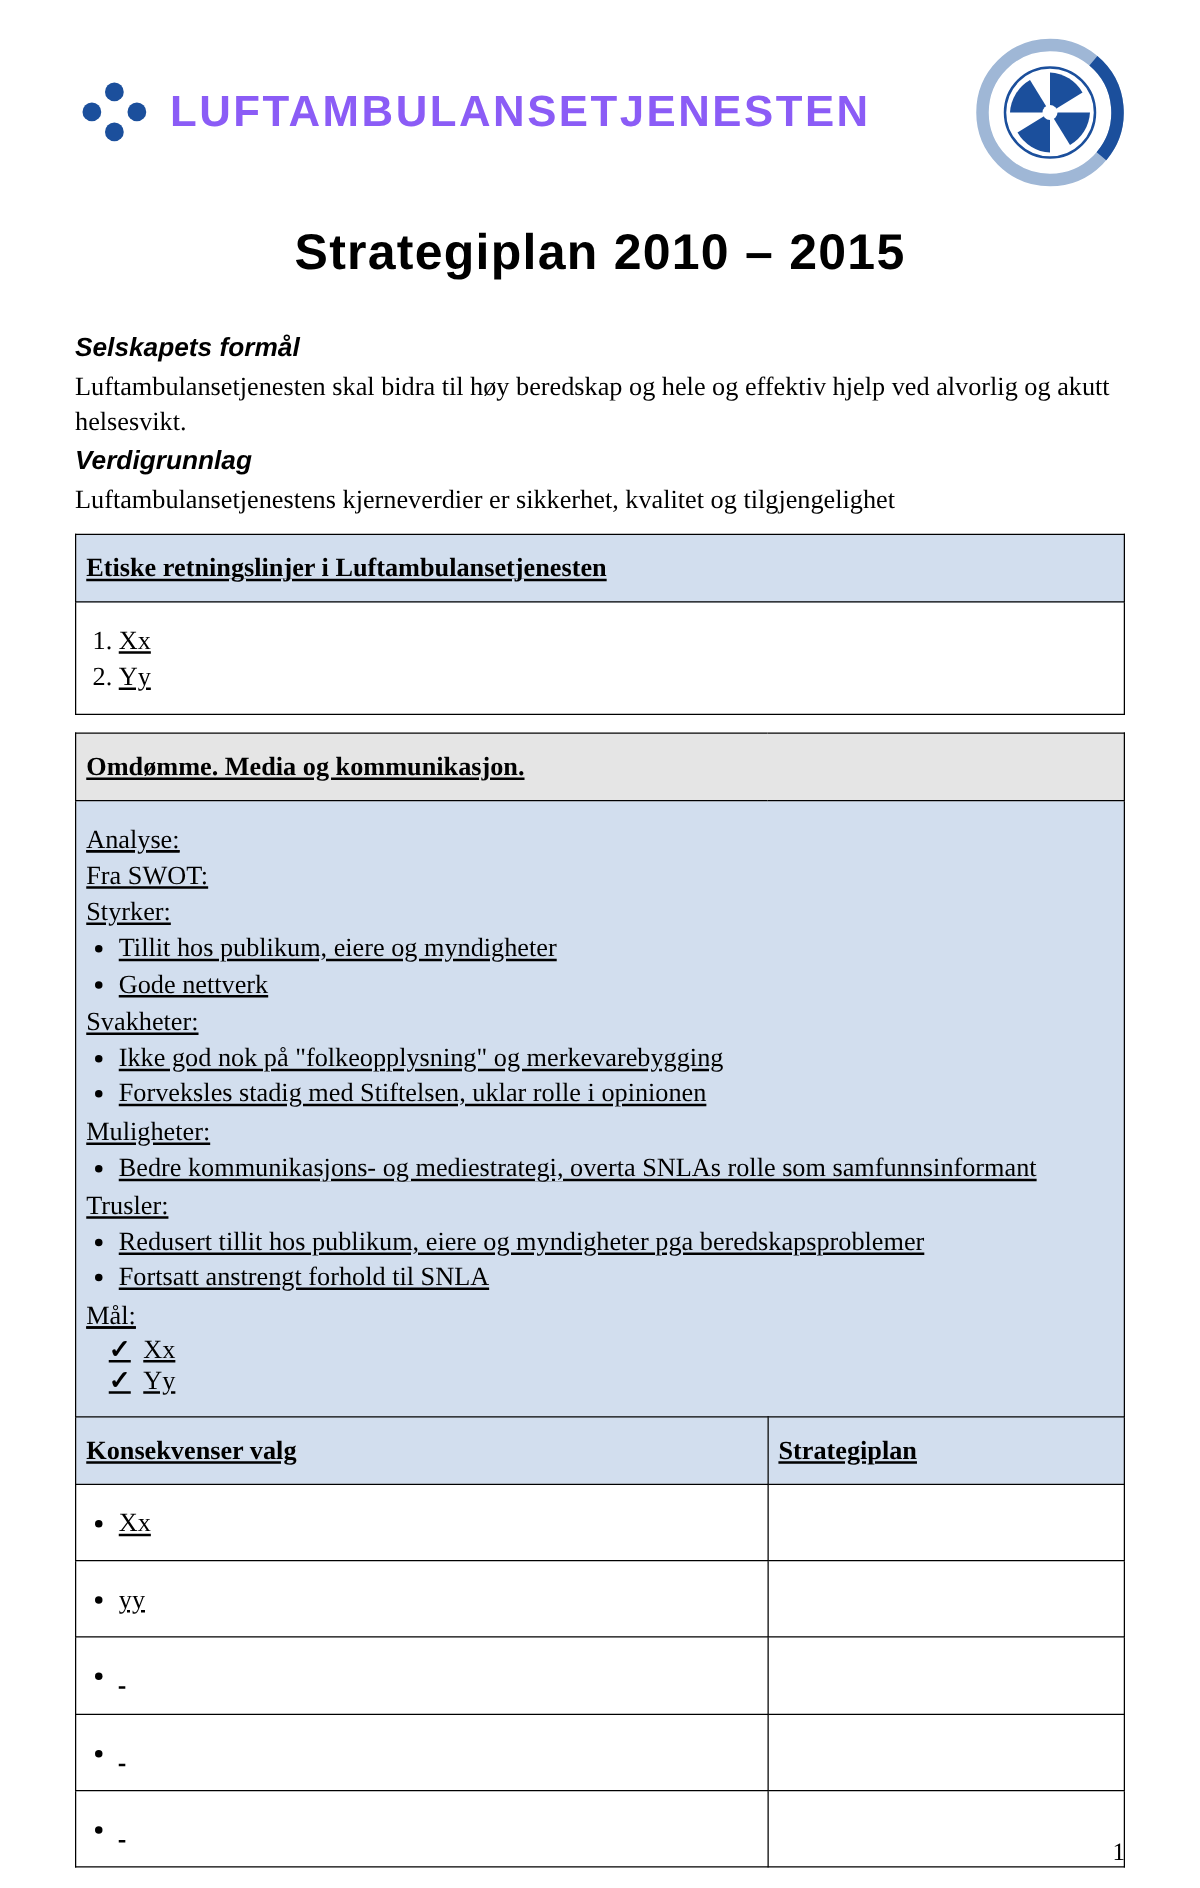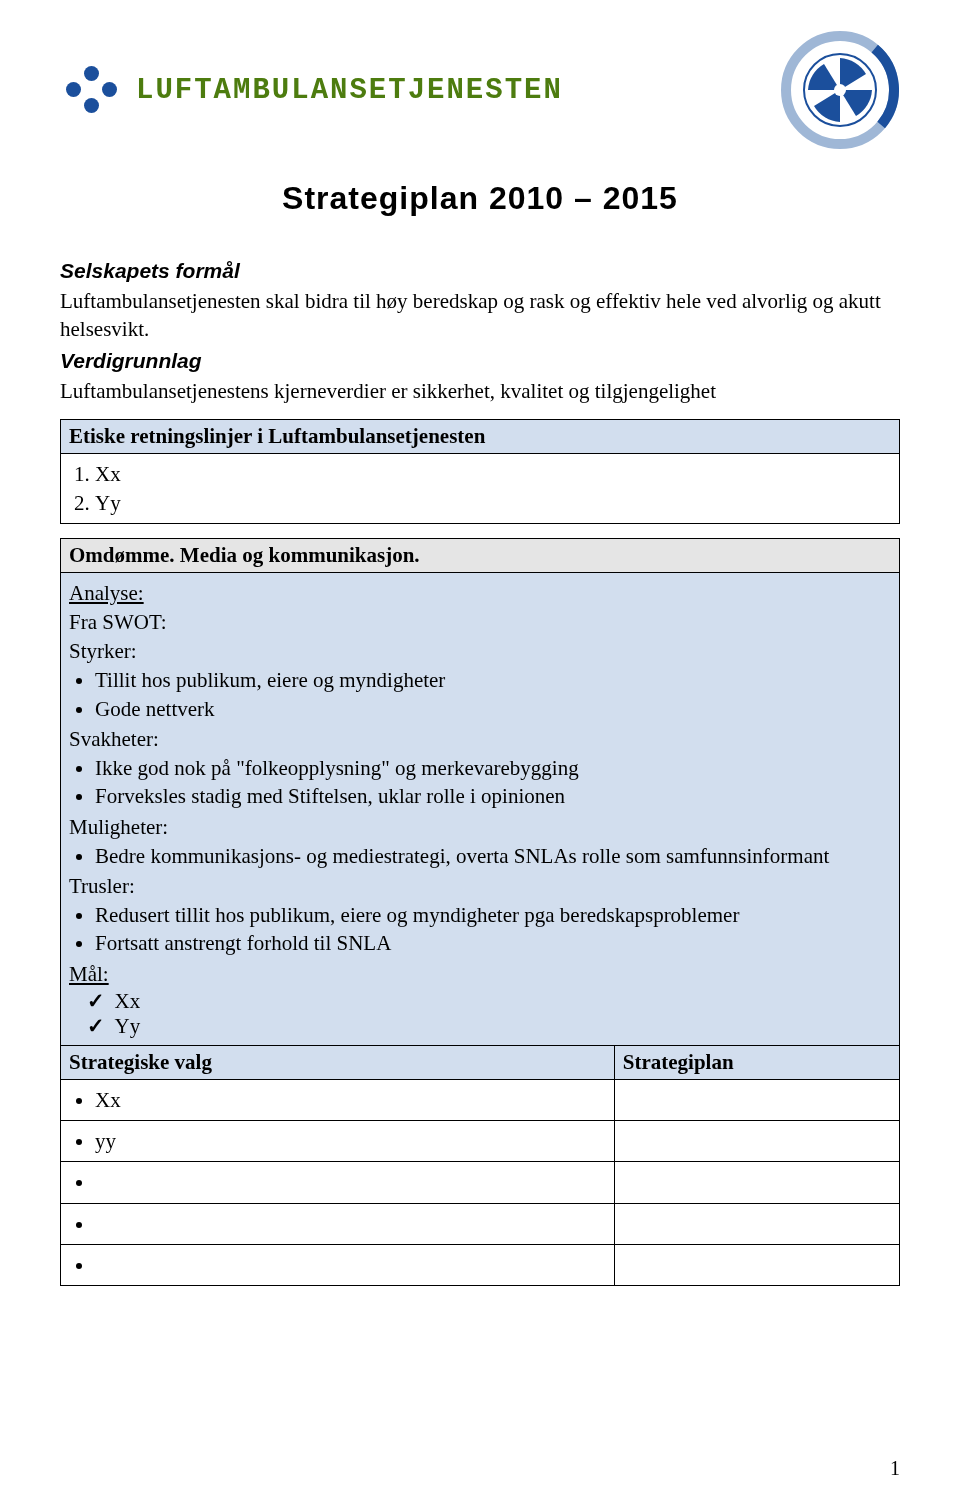--- a/index.html
+++ b/index.html
@@ -35,35 +35,35 @@
     flex-shrink: 0;
   }
   .logo-dots .dot {
     width: 15px;
     height: 15px;
     background: #1b4f9c;
     border-radius: 50%;
     position: absolute;
   }
   .brand-name {
-    font-family: Liberation Mono, monospace;
-    font-weight: bold;
-    font-size: 29px;
+    font-family: Liberation Sans, sans-serif;
+    font-weight: bold;
+    font-size: 35px;
     letter-spacing: 2px;
-    color: #4d7c0f;
+    color: #8b5cf6;
   }
   .emblem {
     width: 120px;
     height: 120px;
     flex-shrink: 0;
   }
   h1.title {
     font-family: Arial, Helvetica, sans-serif;
     text-align: center;
-    font-size: 32px;
+    font-size: 40px;
     letter-spacing: 1px;
     font-weight: bold;
     margin: 20px 0 40px 0;
   }
   .intro p {
     margin: 0 0 4px 0;
     font-size: 21px;
     line-height: 1.3;
   }
   .intro .em {
@@ -72,23 +72,24 @@
     font-family: Arial, Helvetica, sans-serif;
   }
   table.box {
     width: 100%;
     border-collapse: collapse;
     margin-top: 14px;
     font-size: 21px;
   }
   table.box td, table.box th {
     border: 1px solid #000;
-    padding: 4px 8px;
+    padding: 14px 8px;
     text-align: left;
     vertical-align: top;
+    text-decoration: underline;
   }
   table.box th {
     font-weight: bold;
   }
   .hdr-lightblue { background: #d2deee; }
   .hdr-yellow { background: #e5e5e5; }
   .bg-lightblue { background: #d2deee; margin-left: 39px; }
   ol.inner, ul.inner {
     margin: 2px 0 2px 26px;
     padding: 0;
@@ -132,21 +133,21 @@
         <path d="M60 60 L28 60 A32 32 0 0 1 44 34 Z"></path>
       </g>
       <circle cx="60" cy="60" r="6" fill="#fff"></circle>
     </svg>
   </div>
 
   <h1 class="title">Strategiplan 2010 – 2015</h1>
 
   <div class="intro">
     <p class="em">Selskapets formål</p>
-    <p>Luftambulansetjenesten skal bidra til høy beredskap og rask og effektiv hele ved alvorlig og akutt helsesvikt.</p>
+    <p>Luftambulansetjenesten skal bidra til høy beredskap og hele og effektiv hjelp ved alvorlig og akutt helsesvikt.</p>
     <p class="em">Verdigrunnlag</p>
     <p>Luftambulansetjenestens kjerneverdier er sikkerhet, kvalitet og tilgjengelighet</p>
   </div>
 
   <table class="box">
     <tbody>
         <tr>
           <th class="hdr-lightblue">Etiske retningslinjer i Luftambulansetjenesten</th>
         </tr>
     <tr>
@@ -189,21 +190,21 @@
         <li>Fortsatt anstrengt forhold til SNLA</li>
       </ul>
       <div class="section-label underline">Mål:</div>
       <ul class="tick">
         <li>Xx</li>
         <li>Yy</li>
       </ul>
     </td>
         </tr>
     <tr>
-      <th class="hdr-lightblue" style="width:66%;">Strategiske valg</th>
+      <th class="hdr-lightblue" style="width:66%;">Konsekvenser valg</th>
       <th class="hdr-lightblue" style="width:34%;">Strategiplan</th>
     </tr>
     <tr class="strat-row">
       <td>
             <ul class="inner">
               <li>Xx</li>
             </ul>
           </td>
       <td></td>
     </tr>

